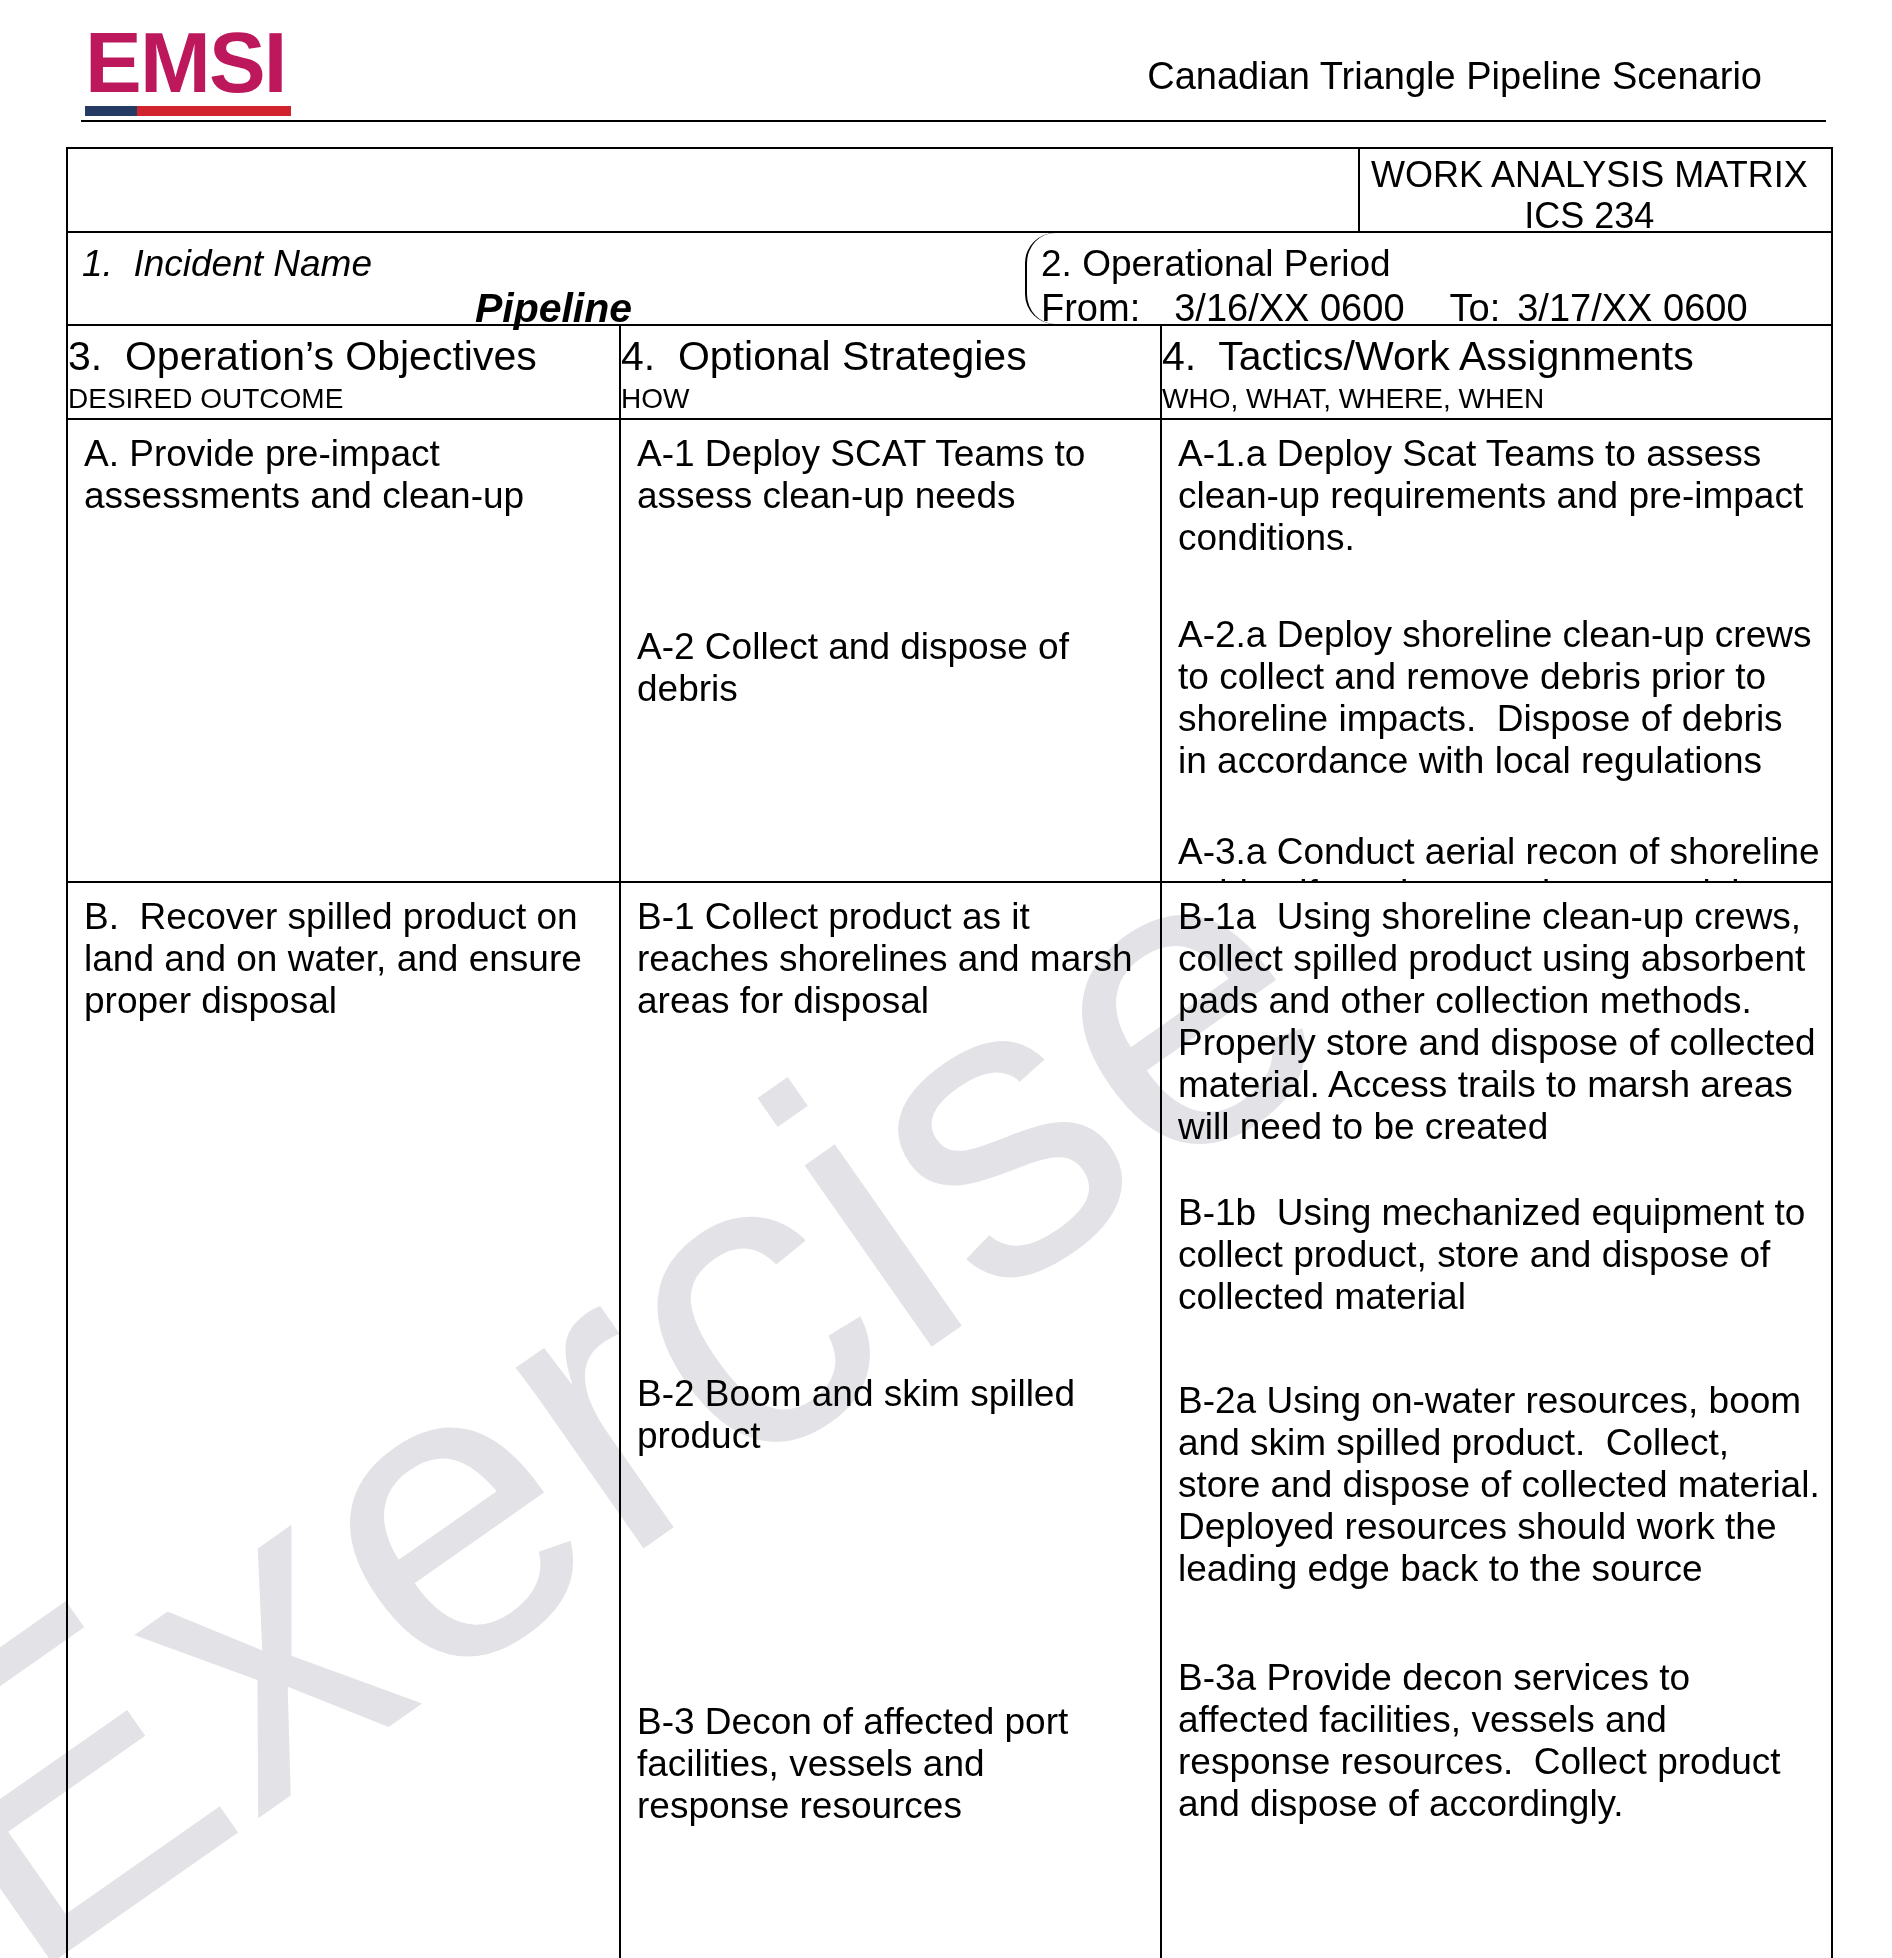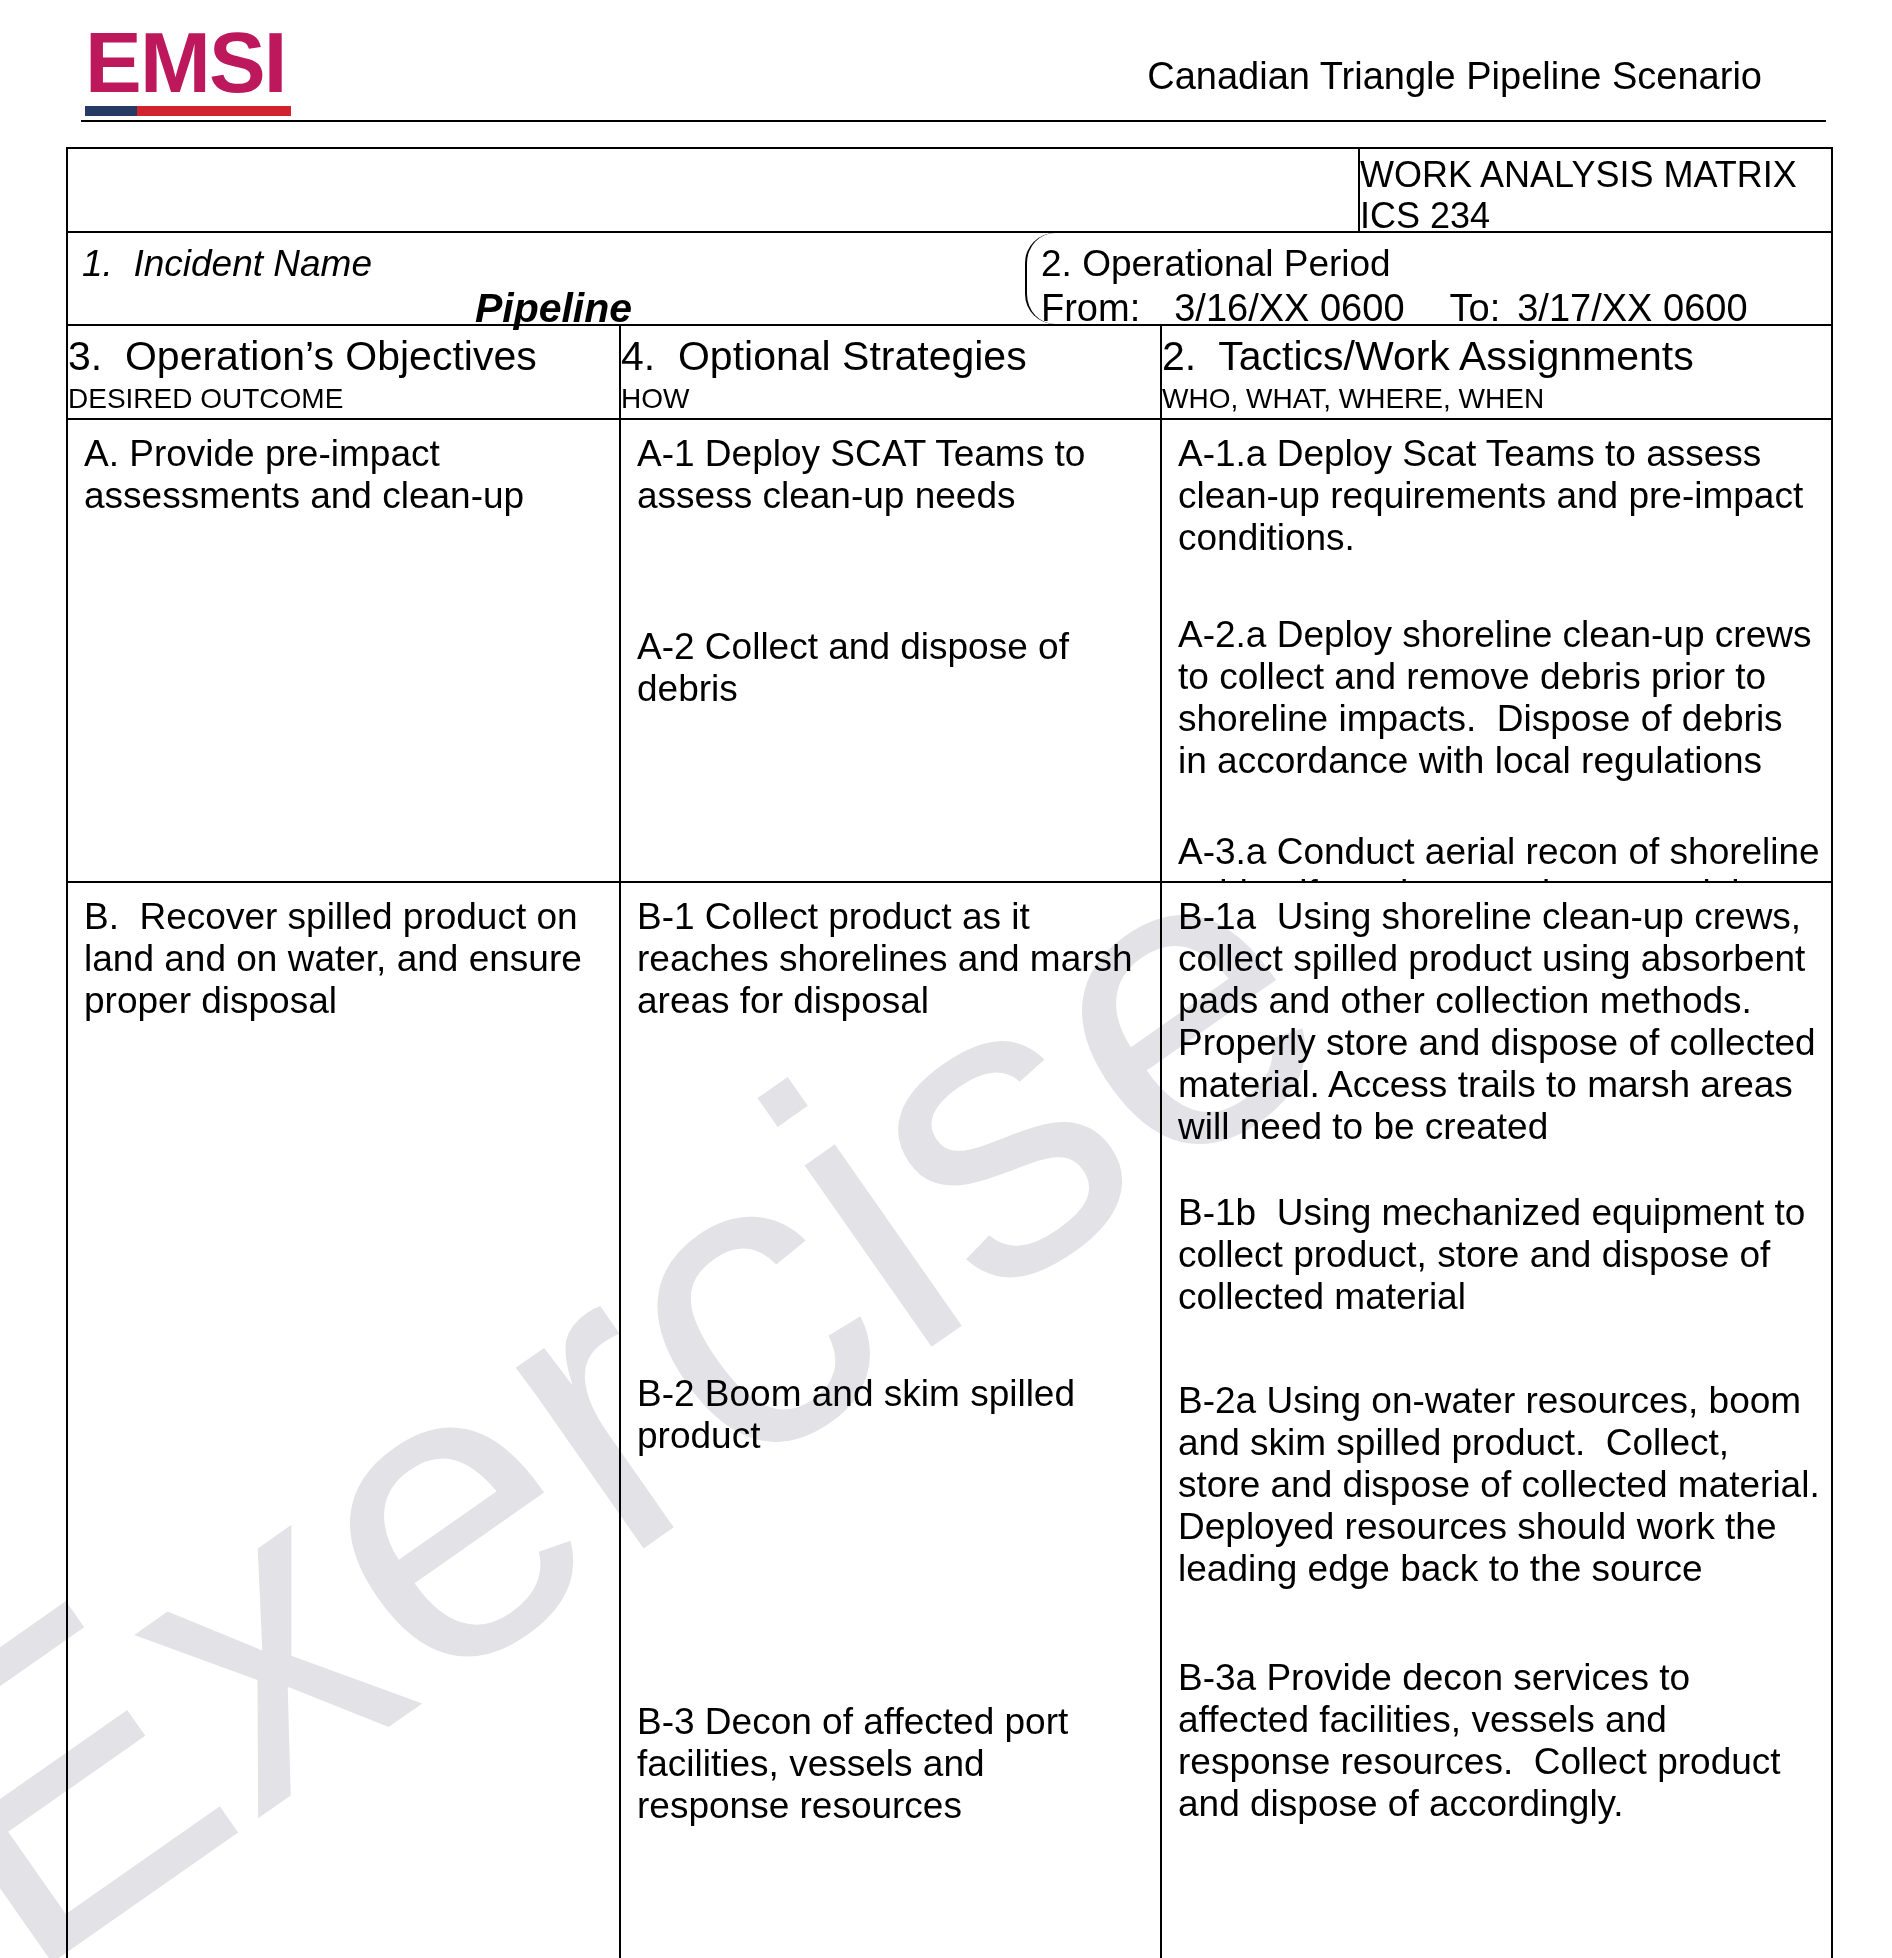--- a/index.html
+++ b/index.html
@@ -46,21 +46,21 @@
     box-sizing:border-box;
     display:flex; flex-direction:column;
   }
   .row { display:flex; border-bottom:2.6px solid #000; box-sizing:border-box; }
   .cell { box-sizing:border-box; }
   .v { border-left:2.6px solid #000; }
 
   .row1 { height:84px; }
   .c-blank { flex-basis:1290px; }
   .c-formtitle {
-    flex:1; text-align:left;
+    flex:1; text-align:center;
     padding:5.3px 12.4px 0 0;
     font-size:36px; line-height:41px;
   }
 
   .row2 { height:93px; }
   .c-incident { flex-basis:957px; padding:8.8px 0 0 14px;font-style:italic; }
   .c-period   { flex:1; padding:8.8px 0 0 14px;border-radius:30px; }
   .field-label { font-size:37px; line-height:44px; white-space:pre-wrap; }
   .incident-value {
     font-weight:700; font-size:41px; line-height:42px;
@@ -138,21 +138,21 @@
   <div class="row row3">
     <div class="cell c1 hc">
       <div class="h1">3.  Operation’s Objectives</div>
       <div class="h2">DESIRED OUTCOME</div>
     </div>
     <div class="cell c2 hc v">
       <div class="h1">4.  Optional Strategies</div>
       <div class="h2">HOW</div>
     </div>
     <div class="cell c3 hc v">
-      <div class="h1">2.  Tactics/Work Assignments</div>
+      <div class="h1">4.  Tactics/Work Assignments</div>
       <div class="h2">WHO, WHAT, WHERE, WHEN</div>
     </div>
   </div>
 
   <div class="row rowA">
     <div class="cell c1 body-cell">
       <div class="para">A. Provide pre-impact
 assessments and clean-up</div>
     </div>
     <div class="cell c2 body-cell v">

